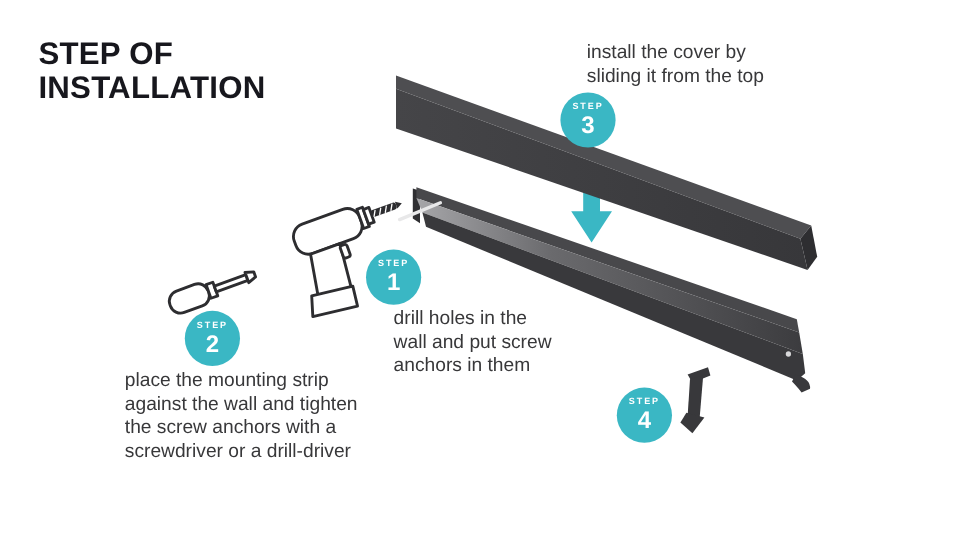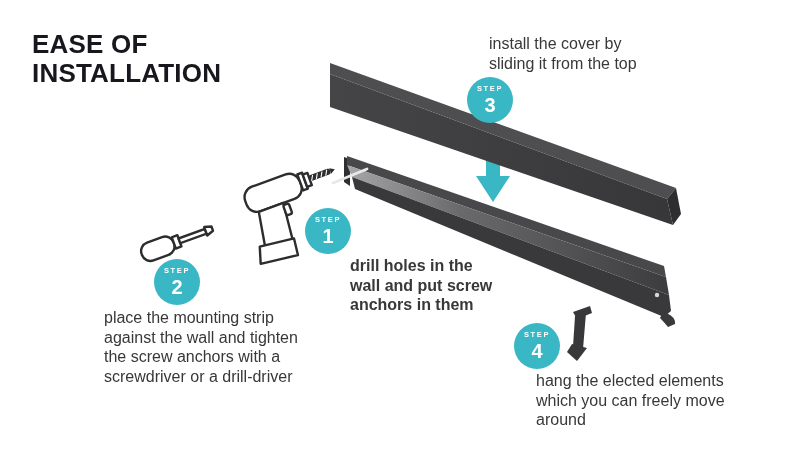--- a/index.html
+++ b/index.html
@@ -32,31 +32,31 @@
   }
   .badge-1{left:305px;top:208px;}
   .badge-2{left:154px;top:259px;}
   .badge-3{left:467px;top:77px;}
   .badge-4{left:514px;top:323px;}
   .caption{
     position:absolute;z-index:2;
     font-size:16px;line-height:1.22;color:#38383a;
     white-space:pre-line;
   }
-  .caption-1{left:350px;top:256px;font-weight:bold;}
+  .caption-1{left:328px;top:256px;}
   .caption-2{left:104px;top:308px;}
   .caption-3{left:489px;top:34px;}
   .caption-4{left:536px;top:371px;}
 </style>
 </head>
 <body>
 
 <div class="canvas">
 
-  <div class="page-title">EASE OF
+  <div class="page-title">STEP OF
 INSTALLATION</div>
 
   <svg class="art" width="800" height="452" viewBox="0 0 800 452">
     <defs>
       <linearGradient id="gradInner" x1="0" y1="0" x2="1" y2="0">
         <stop offset="0" stop-color="#a6a6a9"></stop>
         <stop offset="0.35" stop-color="#6a6a6d"></stop>
         <stop offset="1" stop-color="#3c3c3f"></stop>
       </linearGradient>
       <linearGradient id="gradFront" x1="0" y1="0" x2="1" y2="0">
@@ -138,17 +138,14 @@
 
   <div class="caption caption-1">drill holes in the
 wall and put screw
 anchors in them</div>
   <div class="caption caption-3">install the cover by
 sliding it from the top</div>
   <div class="caption caption-2">place the mounting strip
 against the wall and tighten
 the screw anchors with a
 screwdriver or a drill-driver</div>
-  <div class="caption caption-4">hang the elected elements
-which you can freely move
-around</div>
 
 </div>
 
 </body></html>

